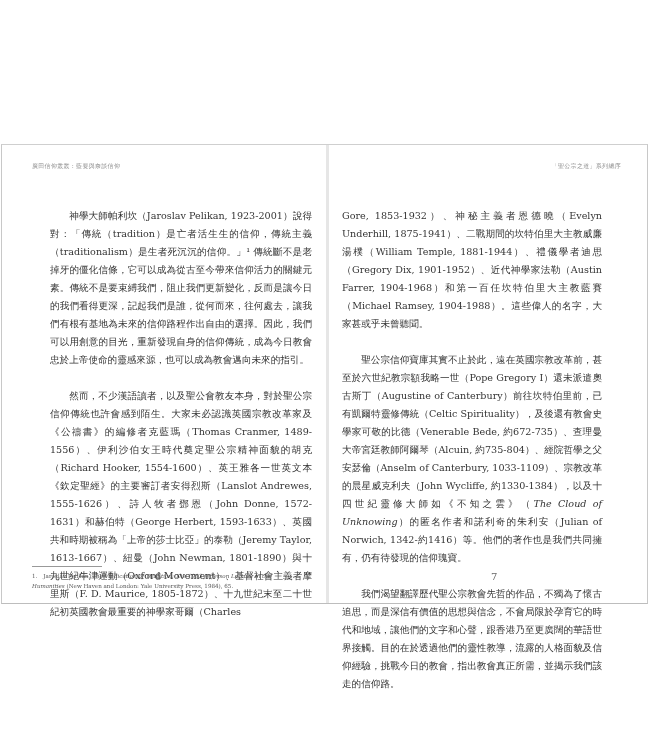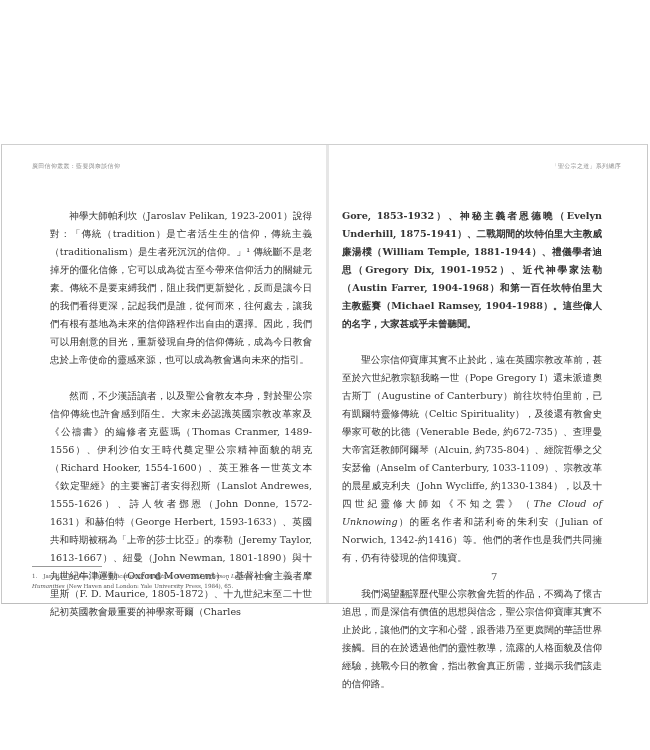--- a/index.html
+++ b/index.html
@@ -12,21 +12,21 @@
     .page { position: absolute; top: 0; height: 100%; }
     .page.left { left: 0; width: 324px; }
     .page.right { left: 327px; width: 318px; }
     .running-head { position: absolute; top: 17px; font-size: 6px; color: #8c8c8c; letter-spacing: 0.3px; white-space: nowrap; }
     .page.left .running-head { left: 30px; }
     .page.right .running-head { right: 26px; }
     .body-text { position: absolute; font-size: 9.6px; line-height: 18px; text-align: justify; color: #333; }
     .page.left .body-text { left: 48px; width: 262px; top: 62px; }
     .page.right .body-text { left: 13px; width: 260px; top: 62px; }
     .para { margin: 0 0 18px 0; text-indent: 2em; }
-    .para.cont { text-indent: 0; font-weight: bold; }
+    .para.cont { text-indent: 0; }
     .footnote-rule { position: absolute; left: 30px; top: 421px; width: 70px; border-top: 1px solid #999; }
     .footnote { position: absolute; left: 30px; top: 426px; width: 260px; font-size: 5.6px; line-height: 10px; color: #555; }
     .footnote .num { margin-right: 6px; }
     .footnote em { font-style: italic; }
     .page-number { position: absolute; top: 426px; font-size: 10px; color: #666; }
     .page.left .page-number { left: 153px; }
     .page.right .page-number { left: 162px; }
     .body-text em { font-style: italic; }
   </style>
 </head>
@@ -46,17 +46,17 @@
     <div class="page-number">6</div>
   </div>
 
   <div class="gutter"></div>
 
   <div class="page right">
     <div class="running-head">「聖公宗之道」系列總序</div>
     <div class="body-text">
       <p class="para cont">Gore, 1853-1932）、神秘主義者恩德曉（Evelyn Underhill, 1875-1941）、二戰期間的坎特伯里大主教威廉湯樸（William Temple, 1881-1944）、禮儀學者迪思（Gregory Dix, 1901-1952）、近代神學家法勒（Austin Farrer, 1904-1968）和第一百任坎特伯里大主教藍賽（Michael Ramsey, 1904-1988）。這些偉人的名字，大家甚或乎未曾聽聞。</p>
       <p class="para"><span>聖公宗信仰寶庫其實不止於此，遠在英國宗教改革前，甚至於六世紀教宗額我略一世（Pope Gregory I）還未派遣奧古斯丁（Augustine of Canterbury）前往坎特伯里前，已有凱爾特靈修傳統（Celtic Spirituality），及後還有教會史學家可敬的比德（Venerable Bede, 約672-735）、查理曼大帝宮廷教師阿爾琴（Alcuin, 約735-804）、經院哲學之父安瑟倫（Anselm of Canterbury, 1033-1109）、宗教改革的晨星威克利夫（John Wycliffe, 約1330-1384），以及十四世紀靈修大師如《不知之雲》（</span><em>The Cloud of Unknowing</em><span>）的匿名作者和諾利奇的朱利安（Julian of Norwich, 1342-約1416）等。他們的著作也是我們共同擁有，仍有待發現的信仰瑰寶。</span></p>
-      <p class="para">我們渴望翻譯歷代聖公宗教會先哲的作品，不獨為了懷古追思，而是深信有價值的思想與信念，聖公宗信仰寶庫其實不止於此，讓他們的文字和心聲，跟香港乃至更廣闊的華語世界接觸。目的在於透過他們的靈性教導，流露的人格面貌及信仰經驗，挑戰今日的教會，指出教會真正所需，並揭示我們該走的信仰路。</p>
+      <p class="para">我們渴望翻譯歷代聖公宗教會先哲的作品，不獨為了懷古追思，而是深信有價值的思想與信念，不會局限於孕育它的時代和地域，讓他們的文字和心聲，跟香港乃至更廣闊的華語世界接觸。目的在於透過他們的靈性教導，流露的人格面貌及信仰經驗，挑戰今日的教會，指出教會真正所需，並揭示我們該走的信仰路。</p>
     </div>
     <div class="page-number">7</div>
   </div>
 </div>
 
 </body></html>

